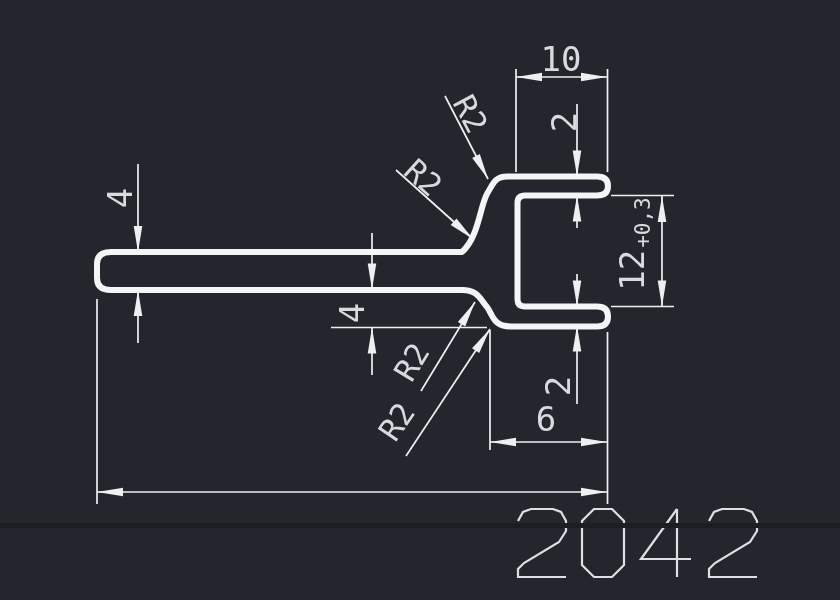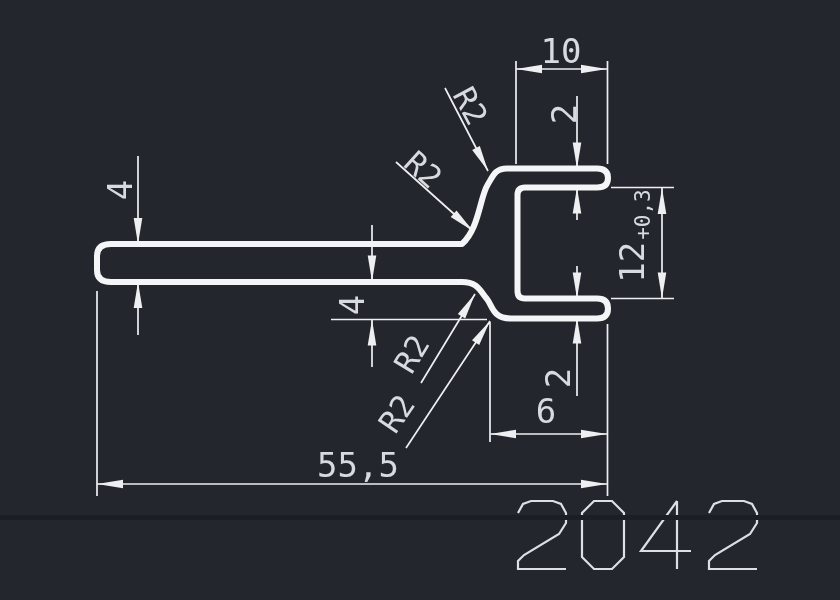--- a/index.html
+++ b/index.html
@@ -9,21 +9,21 @@
     --text_color:#d7dade;
   }
   html,body{margin:0;padding:0;}
   body{
     width:840px;height:600px;
     background:var(--background);
     overflow:hidden;
     font-family:"DejaVu Sans Mono",monospace;
     position:relative;
   }
-  .stage{position:absolute;left:0;top:4px;width:840px;height:516px;}
+  .stage{position:absolute;left:0;top:12px;width:840px;height:516px;}
   svg{position:absolute;left:0;top:0;}
   .lbl{
     position:absolute;
     transform:translate(-50%,-50%);
     font-family:"DejaVu Sans Mono",monospace;
     font-size:34px;
     color:var(--text_color);
     white-space:nowrap;
     line-height:1;
     user-select:none;
@@ -101,21 +101,20 @@
   </div>
 
   <div class="lbl rot" style="left:120px;top:186px">4</div>
 
   <div class="lbl rot" style="left:352px;top:301px">4</div>
 
   <div class="lbl rot" style="left:558px;top:374px">2</div>
 
   <div class="lbl" style="left:546px;top:407px">6</div>
 
-  <div class="lbl" style="left:358px;top:461px">55,5</div>
 
   <div class="lbl r2" style="left:470px;top:102px;transform:translate(-50%,-50%) rotate(62deg)">R2</div>
 
   <div class="lbl r2" style="left:423px;top:166px;transform:translate(-50%,-50%) rotate(42deg)">R2</div>
 
   <div class="lbl r2" style="left:412px;top:350px;transform:translate(-50%,-50%) rotate(-59deg)">R2</div>
 
   <div class="lbl r2" style="left:397px;top:410px;transform:translate(-50%,-50%) rotate(-56deg)">R2</div>
 
   <div class="bottom-edge"></div>

